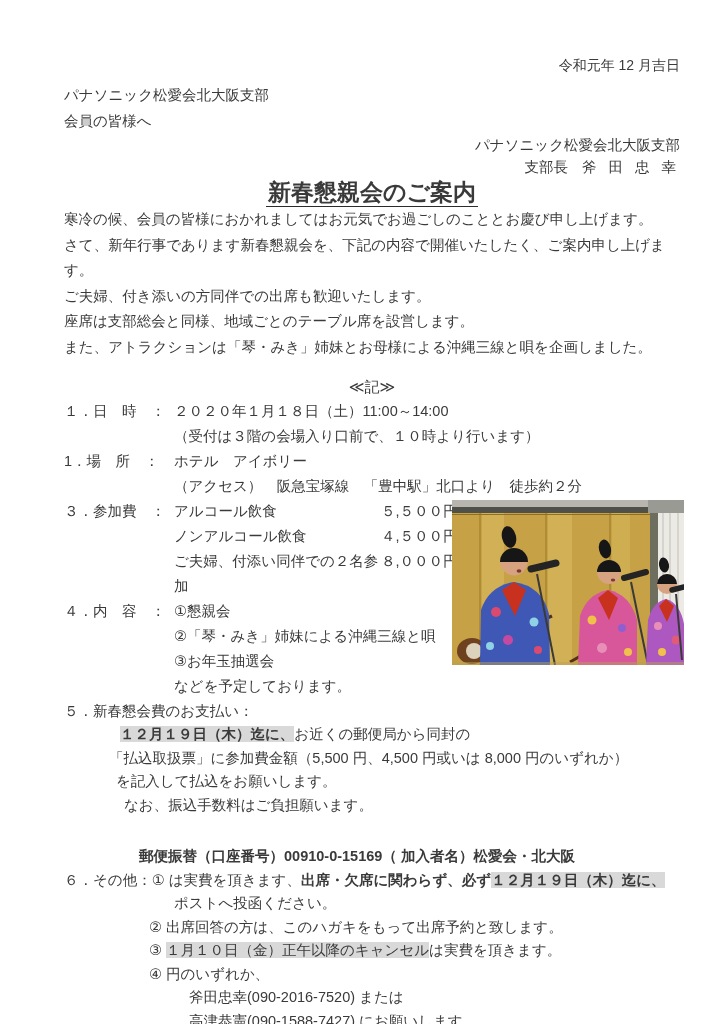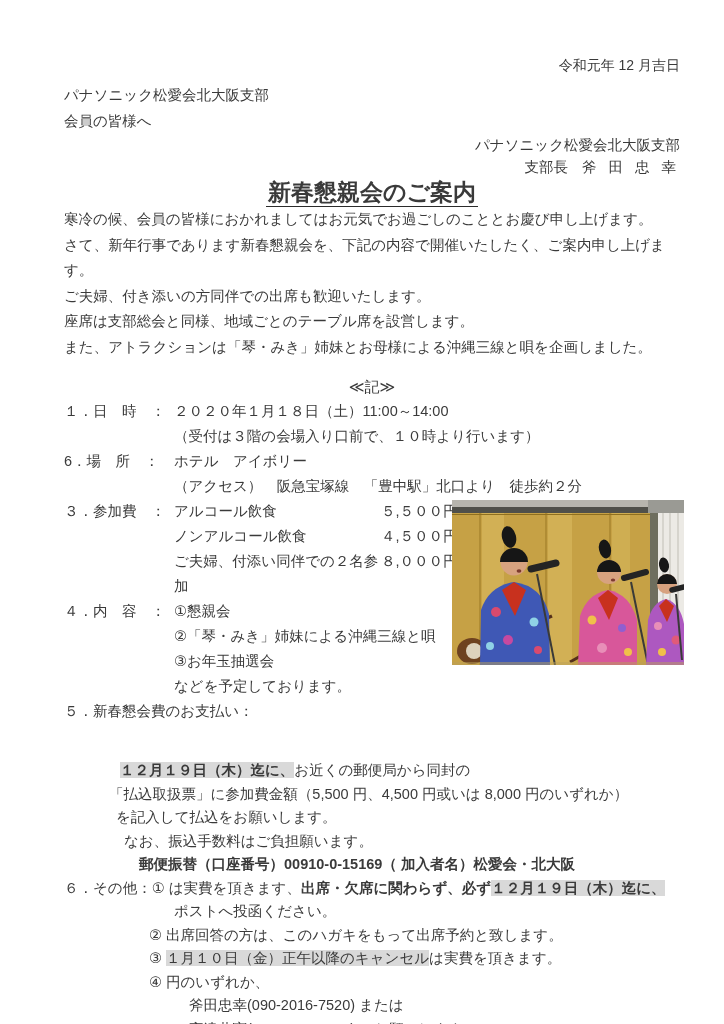--- a/index.html
+++ b/index.html
@@ -17,25 +17,25 @@
   .title-line span{font-weight:700;font-size:23px;border-bottom:1.5px solid #2b2b2b;padding:0 2px 1px;}
   .intro{line-height:25.5px;}
   .marker{text-align:center;margin-top:14px;line-height:25px;font-size:15px;}
   .sec{line-height:25px;}
   .lbl{display:inline-block;width:110px;vertical-align:top;}
   .ind{margin-left:110px;}
   .fee-row{margin-left:110px;display:flex;}
   .fee-item{width:207px;}
   .hl{background:#d9d9d9;}
   .b{font-weight:700;}
-  .pay-hl-line{margin-left:56px;margin-top:36px;}
+  .pay-hl-line{margin-left:56px;}
   .pay-l2{margin-left:45px;}
   .pay-l3{margin-left:52px;}
   .pay-l4{margin-left:60px;}
-  .pay-transfer{margin-left:75px;font-weight:700;}
+  .pay-transfer{margin-left:75px;font-weight:700;margin-top:28px;}
   .oth-cont{margin-left:110px;}
   .oth-item{margin-left:85px;}
   .oth-contact{margin-left:125px;}
   .closing{margin-left:470px;letter-spacing:6px;margin-top:2px;}
   .photo{
     position:absolute;left:452px;top:500px;width:232px;height:165px;
     overflow:hidden;background:#c6a145;
   }
   .photo svg{display:block;}
 </style>
@@ -69,21 +69,21 @@
   </div>
 
   <div class="marker">≪記≫</div>
 
   <div class="sec">
     <div><span class="lbl">１．日　時　：</span><span>２０２０年１月１８日（土）11:00～14:00</span></div>
     <div class="ind">（受付は３階の会場入り口前で、１０時より行います）</div>
   </div>
 
   <div class="sec">
-    <div><span class="lbl">6．場　所　：</span><span>ホテル　アイボリー</span></div>
+    <div><span class="lbl">1．場　所　：</span><span>ホテル　アイボリー</span></div>
     <div class="ind">（アクセス）　阪急宝塚線　「豊中駅」北口より　徒歩約２分</div>
   </div>
 
   <div class="sec">
     <div><span class="lbl">３．参加費　：</span><span style="display:inline-flex;width:290px;">
           <span class="fee-item" style="width:207px;">アルコール飲食</span>
           <span>５,５００円</span>
         </span></div>
     <div class="fee-row">
         <span class="fee-item">ノンアルコール飲食</span>

